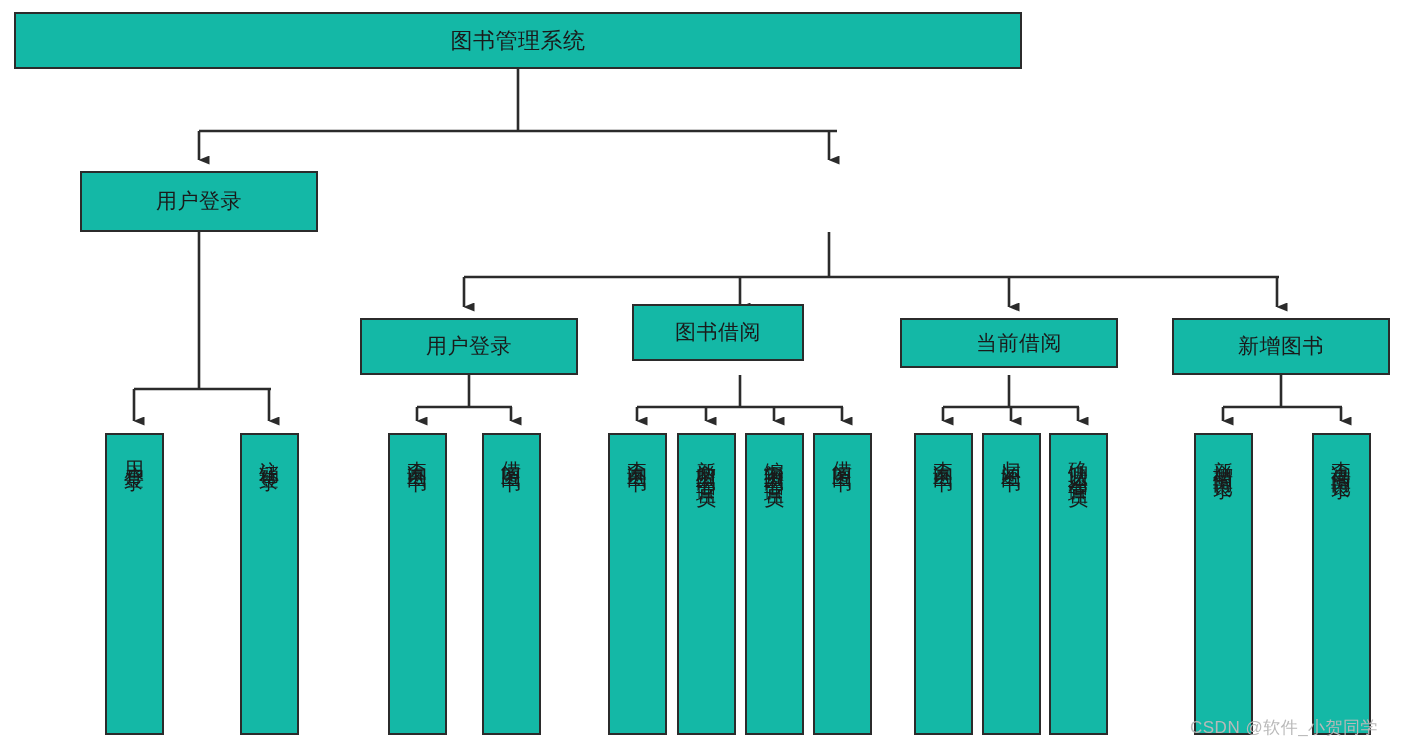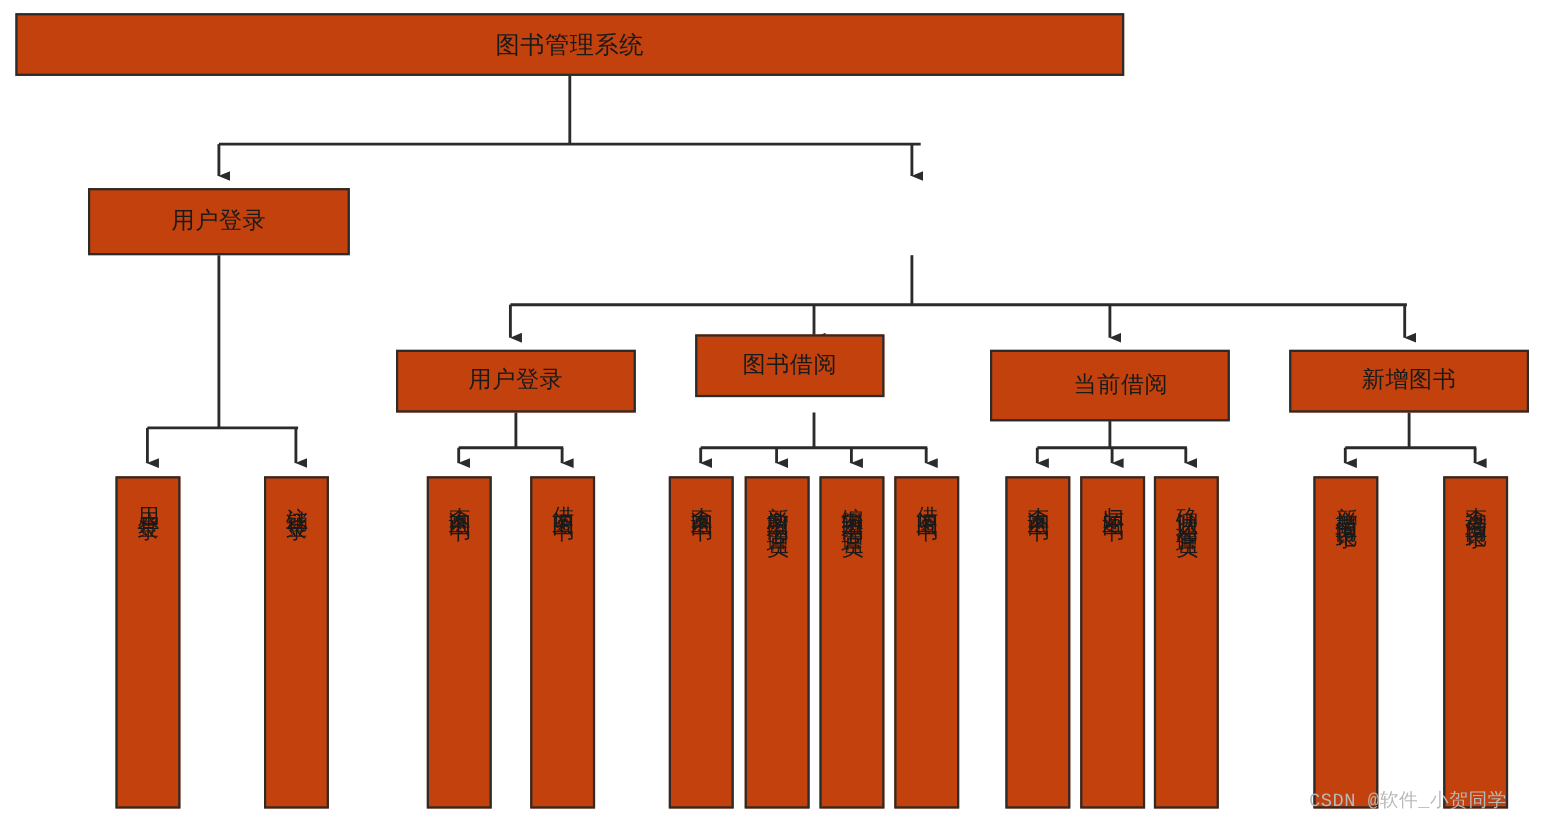--- a/index.html
+++ b/index.html
@@ -21,21 +21,21 @@
   svg#edges {
     position: absolute;
     left: 0;
     top: 0;
     width: 1405px;
     height: 747px;
   }
   .node {
     position: absolute;
     box-sizing: border-box;
-    background: #c2410c;
+    background: #14b8a6;
     border: 2.5px solid #2b2b2b;
     display: flex;
     align-items: center;
     justify-content: center;
     z-index: 2;
   }
   .node .label {
     color: #1a1a1a;
     line-height: 1.18;
     text-align: center;
@@ -63,21 +63,20 @@
     white-space: nowrap;
   }
   .watermark {
     position: absolute;
     z-index: 3;
     color: #b9b9b9;
     font-size: 17px;
     white-space: nowrap;
     letter-spacing: 0.5px;
     user-select: none;
-    font-family: Liberation Mono, monospace;
   }
 </style>
 </head>
 <body>
 
 <div id="diagram-root">
 
   <svg id="edges" viewBox="0 0 1405 747" xmlns="http://www.w3.org/2000/svg">
     <defs>
       <marker id="arrowhead" markerWidth="9" markerHeight="11" refX="4.5" refY="10.5" orient="auto" markerUnits="userSpaceOnUse">
@@ -138,21 +137,21 @@
 
 
   <div class="node horiz" style="left:360px; top:318px; width:218px; height:57px;">
     <span class="label">用户登录</span>
   </div>
 
   <div class="node horiz" style="left:632px; top:304px; width:172px; height:57px;">
     <span class="label">图书借阅</span>
   </div>
 
-  <div class="node horiz" style="left:900px; top:318px; width:218px; height:65px;padding-left:20px;">
+  <div class="node horiz" style="left:900px; top:318px; width:218px; height:50px;padding-left:20px;">
     <span class="label">当前借阅</span>
   </div>
 
   <div class="node horiz" style="left:1172px; top:318px; width:218px; height:57px;">
     <span class="label">新增图书</span>
   </div>
 
   <div class="node vert" style="left:105px; top:433px; width:59px; height:302px;">
     <span class="label">用户登录</span>
   </div>

